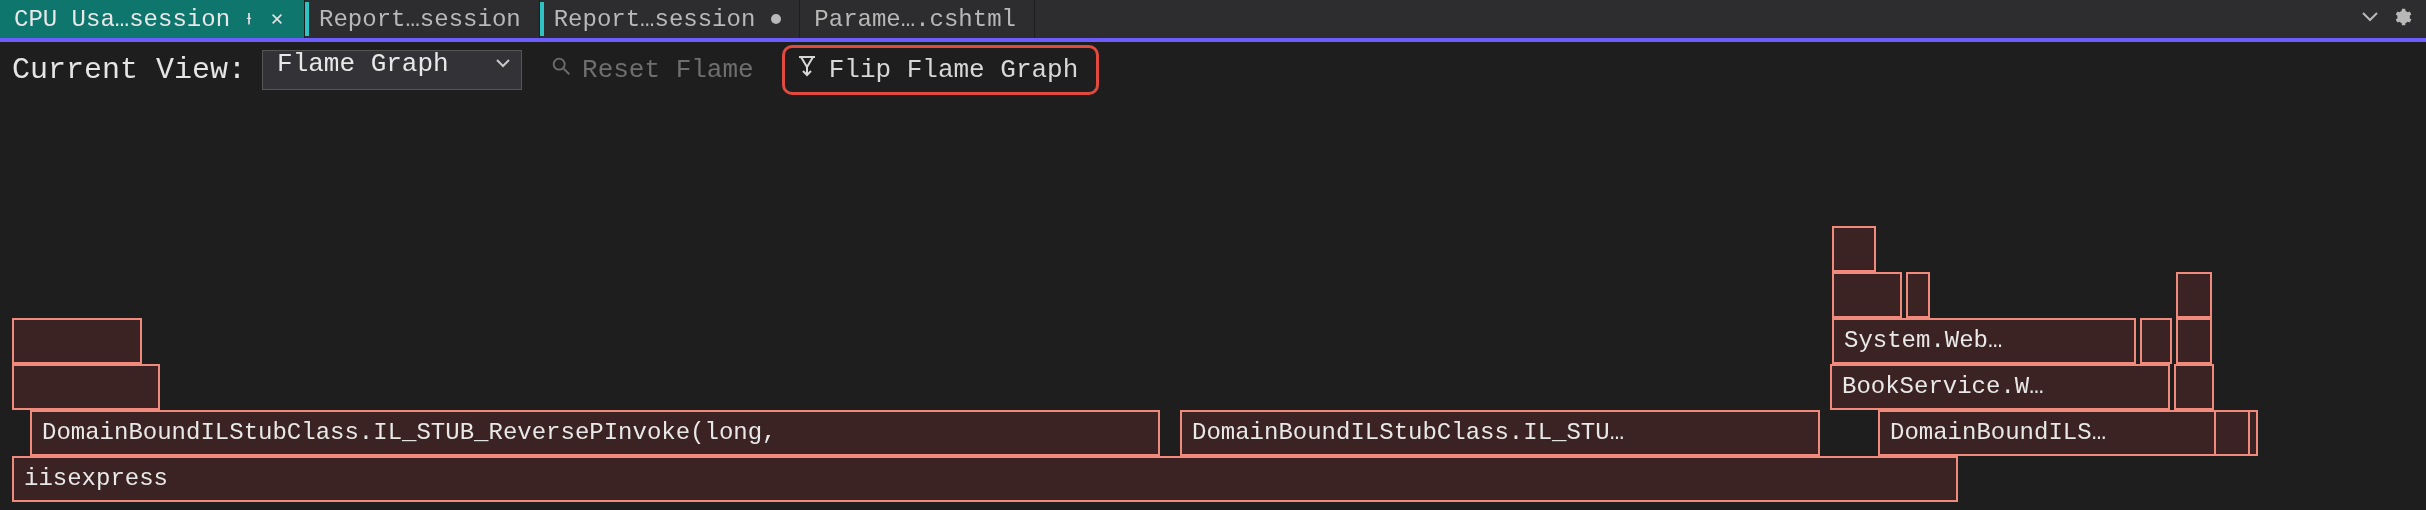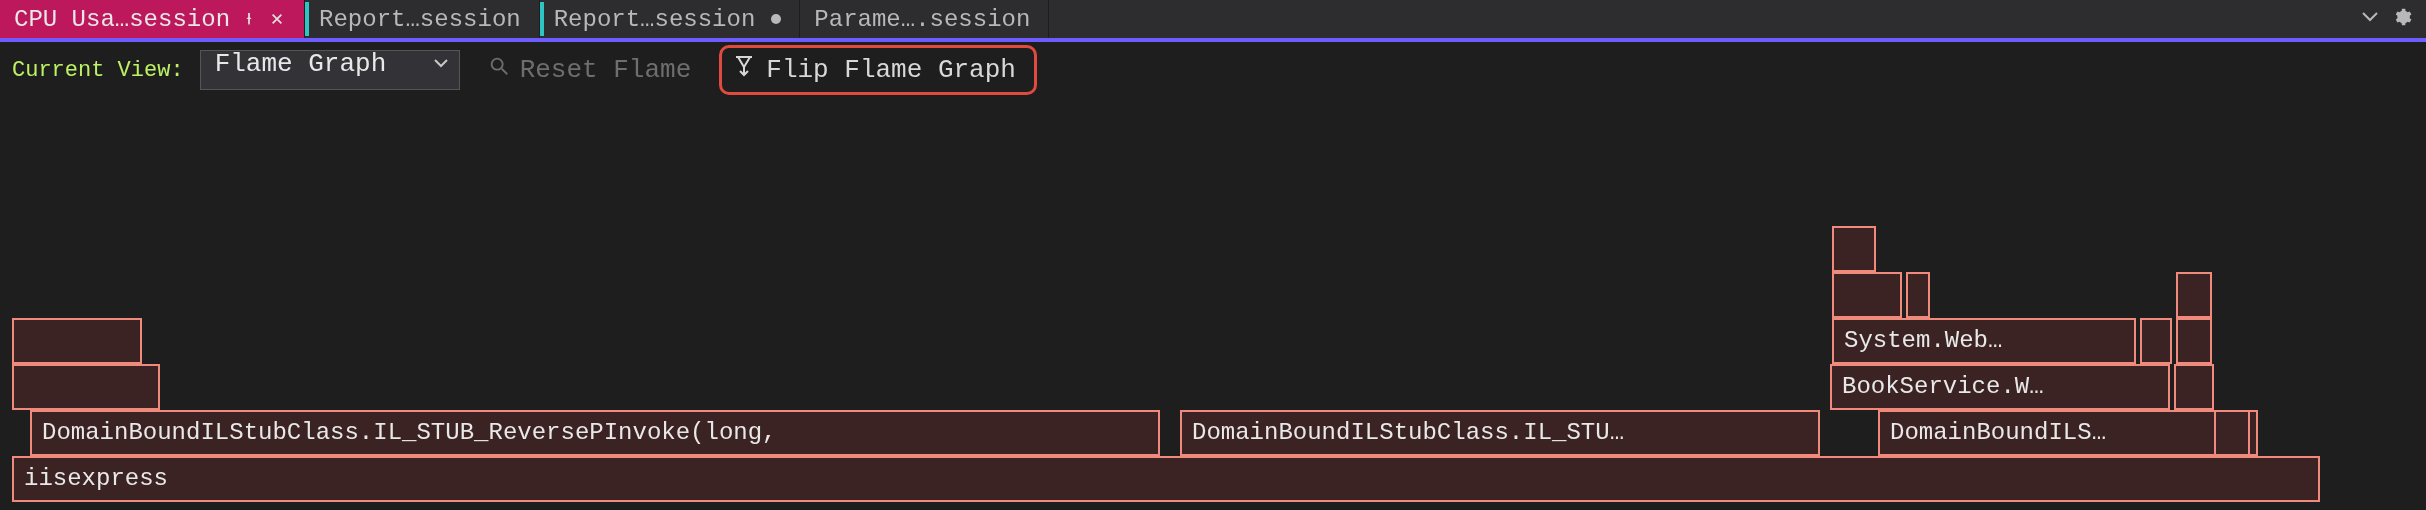--- a/index.html
+++ b/index.html
@@ -19,21 +19,21 @@
     gap: 10px;
     padding: 0 18px 0 14px;
     font-size: 24px;
     color: #b8b8b8;
     border-right: 1px solid #1e1e1e;
     position: relative;
     cursor: pointer;
     white-space: nowrap;
   }
   .tab.active {
-    background: #be185d;
+    background: #0f766e;
     color: #e8e8e8;
   }
   .tab .accent-bar {
     position: absolute;
     left: 0; top: 2px; bottom: 2px;
     width: 4px;
     background: #2ec4c4;
   }
   .tab .tab-label { overflow: hidden; text-overflow: ellipsis; }
   .tab .pin-icon, .tab .close-icon, .tab .dot-icon { color: #b8b8b8; font-size: 18px; display:inline-flex; align-items:center; justify-content:center; width:18px; height:18px;}
@@ -52,22 +52,22 @@
   
   .toolbar {
     display: flex;
     align-items: center;
     gap: 16px;
     height: 56px;
     padding: 0 12px;
     background: #1e1e1e;
   }
   .toolbar-label {
-    color: #bef264;
-    font-size: 22px;
+    color: #e5e5e5;
+    font-size: 30px;
   }
   .toolbar-select {
     display: flex;
     align-items: center;
     justify-content: space-between;
     width: 260px;
     height: 40px;
     padding: 0 10px 12px 14px;
     background: #333337;
     border: 1px solid #555;
@@ -140,21 +140,21 @@
     <div class="tab">
       <span class="accent-bar"></span>
       <span class="tab-label">Report…session</span>
     </div>
     <div class="tab">
       <span class="accent-bar"></span>
       <span class="tab-label">Report…session</span>
       <span class="dot"></span>
     </div>
     <div class="tab">
-      <span class="tab-label">Parame….session</span>
+      <span class="tab-label">Parame….cshtml</span>
     </div>
     <div class="tab-strip-spacer"></div>
   <div class="tab-strip-controls">
     <span>
       <svg width="16" height="16" viewBox="0 0 16 16">
           <path d="M1 4 L8 11 L15 4" stroke="#b8b8b8" stroke-width="2" fill="none"></path>
         </svg>
     </span>
     <span>
       <svg width="20" height="20" viewBox="0 0 24 24">
@@ -188,21 +188,21 @@
       <svg width="24" height="24" viewBox="0 0 24 24">
           <path stroke="#d8d8d8" stroke-width="2" fill="none" d="M6 3 L12 13 L18 3 M4 3 H20"></path>
           <path stroke="#d8d8d8" stroke-width="2" fill="none" d="M12 13 L12 21 M8 17 L12 21 L16 17"></path>
         </svg>
     </span>
     <span>Flip Flame Graph</span>
   </div>
 </div>
 
 <div class="flame-area" id="flame-area">
-    <div class="flame-block" style="left: 12px; width: 2308px; height: 46px; top: 358px;">
+    <div class="flame-block" style="left: 12px; width: 1946px; height: 46px; top: 358px;">
       <span>iisexpress</span>
     </div>
     <div class="flame-block" style="left: 1180px; width: 640px; height: 46px; top: 312px;">
       <span>DomainBoundILStubClass.IL_STU…</span>
     </div>
     <div class="flame-block" style="left: 30px; width: 1130px; height: 46px; top: 312px;">
       <span>DomainBoundILStubClass.IL_STUB_ReversePInvoke(long,</span>
     </div>
     <div class="flame-block" style="left: 1830px; width: 380px; height: 46px; top: 312px; margin-left: 48px;">
       <span>DomainBoundILS…</span>

